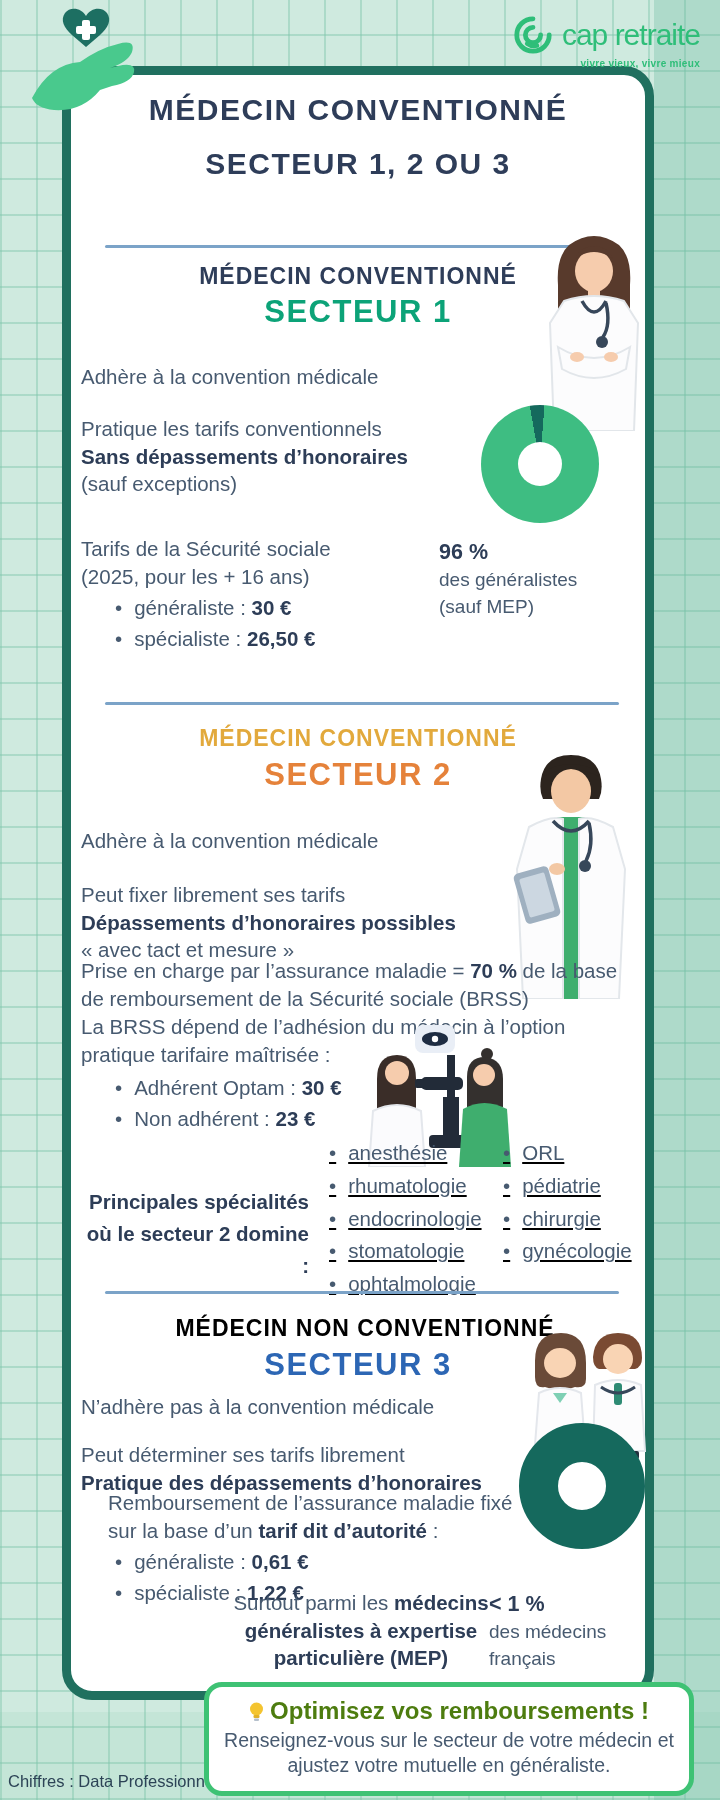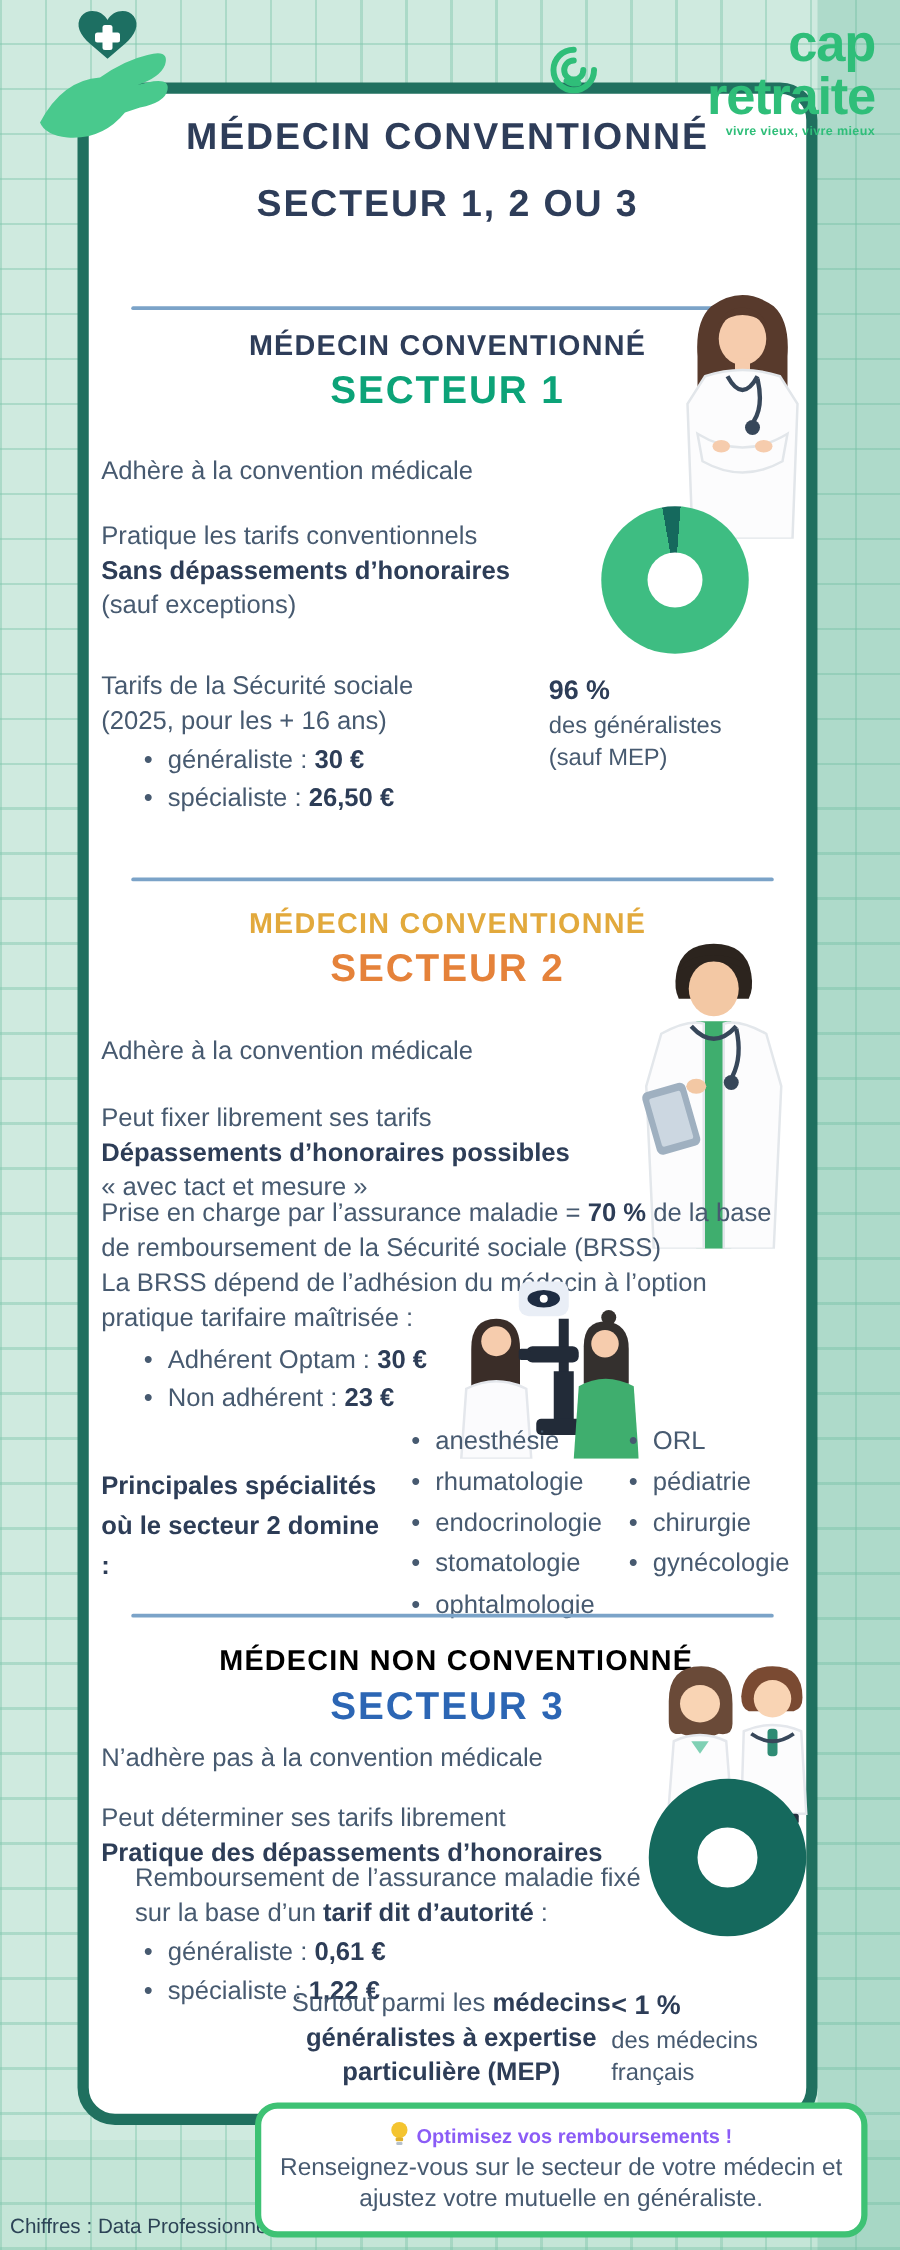--- a/index.html
+++ b/index.html
@@ -11,21 +11,21 @@
       repeating-linear-gradient(0deg, rgba(128,198,172,.45) 0 2px, transparent 2px 36px),
       repeating-linear-gradient(90deg, rgba(128,198,172,.45) 0 2px, transparent 2px 36px);
   }
   .right-strip{position:absolute;right:0;top:0;width:66px;height:1800px;background:rgba(100,182,155,.30);}
   .bottom-strip{position:absolute;left:0;top:1712px;width:720px;height:88px;background:rgba(120,195,168,.12);}
 
   
   .hand-logo{position:absolute;left:24px;top:2px;z-index:6;}
   .brand{position:absolute;left:438px;top:14px;width:262px;z-index:6;text-align:right;}
   .brand-row{display:flex;align-items:center;justify-content:flex-end;gap:8px;}
-  .brand-text{font-size:42px;font-weight:700;color:#2fbe79;letter-spacing:-1px;line-height:1;}
+  .brand-text{font-size:30px;font-weight:400;color:#2fbe79;letter-spacing:-1px;line-height:1;}
   .brand-tagline{display:block;font-size:10px;color:#2fbe79;font-weight:700;margin-top:2px;letter-spacing:.3px;}
 
   
   .card{position:absolute;left:62px;top:66px;width:592px;height:1634px;background:#fff;
         border:9px solid #20705f;border-radius:30px;box-sizing:border-box;z-index:2;padding-left:36px;}
   .abs{position:absolute;}
   .ctr{left:0;right:0;text-align:center;}
   .main-title{font-size:30px;font-weight:700;color:#2e3d59;letter-spacing:1.5px;}
   .hr{position:absolute;left:34px;width:514px;height:3px;background:#7ba3c8;border-radius:2px;}
   .sec-h1{font-size:23px;font-weight:700;letter-spacing:1px;}
@@ -43,29 +43,29 @@
   ul.blist li{font-size:20.5px;color:#475a70;line-height:1.5;}
   ul.blist li::before{content:"•";margin-right:12px;color:#475a70;}
 
   .donut1{width:118px;height:118px;border-radius:50%;
           background:conic-gradient(from -10deg,#15695d 0 14.4deg,#3ebd82 0);}
   .donut1::after{content:"";position:absolute;inset:31%;background:#fff;border-radius:50%;}
   .donut3{width:126px;height:126px;border-radius:50%;border:39px solid #15695d;box-sizing:border-box;}
   .donut-cap{text-align:left;font-size:19px;color:#475a70;line-height:1.4;}
   .donut-pct{font-size:21.5px;font-weight:700;color:#2d3d57;}
 
-  .spec-label{font-size:20.5px;font-weight:700;color:#2d3d57;text-align:left;line-height:1.55;}
-  ul.spec{margin:0;padding:0;list-style:none;}
+  .spec-label{font-size:20.5px;font-weight:700;color:#2d3d57;text-align:right;line-height:1.55;margin-top:13px;}
+  ul.spec{margin:0;padding:0;list-style:none;text-decoration:underline;}
   ul.spec li{font-size:20.5px;color:#475a70;line-height:1.6;}
   ul.spec li::before{content:"•";margin-right:12px;}
 
   .callout{position:absolute;left:204px;top:1682px;width:490px;box-sizing:border-box;
            background:#fff;border:5px solid #3ec274;border-radius:18px;z-index:5;
            padding:10px 12px 12px;text-align:center;}
-  .callout-title{font-size:16px;font-weight:700;color:#8b5cf6;}
+  .callout-title{font-size:24px;font-weight:700;color:#4d7c0f;}
   .callout-body{font-size:19.5px;color:#475a70;line-height:1.3;margin-top:3px;}
   .bulb{display:inline-block;vertical-align:-3px;margin-right:6px;}
 
   .source{position:absolute;left:8px;top:1772px;font-size:16.5px;color:#2c4356;z-index:4;}
   svg{display:block;}
 </style>
 </head>
 <body>
 
 <div class="right-strip"></div>

